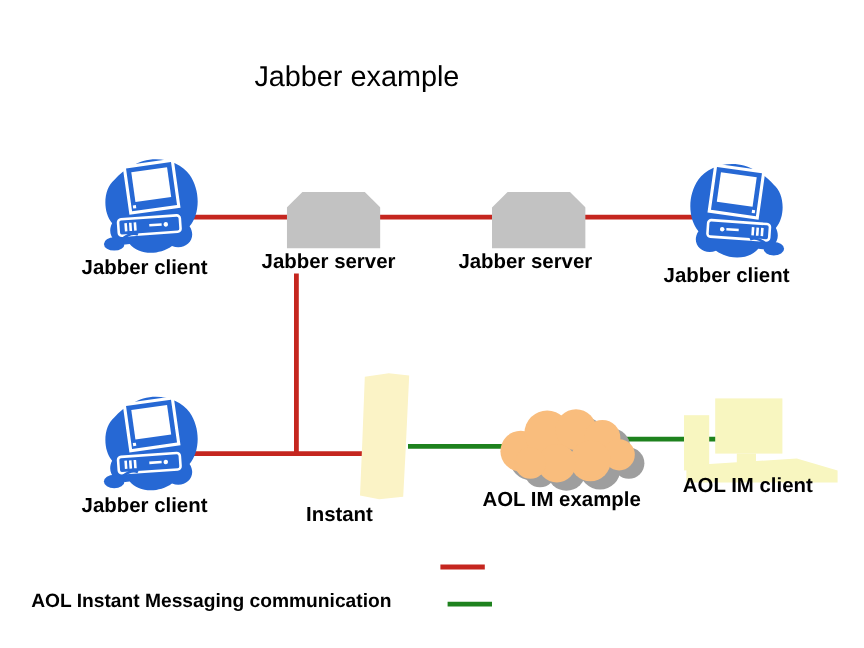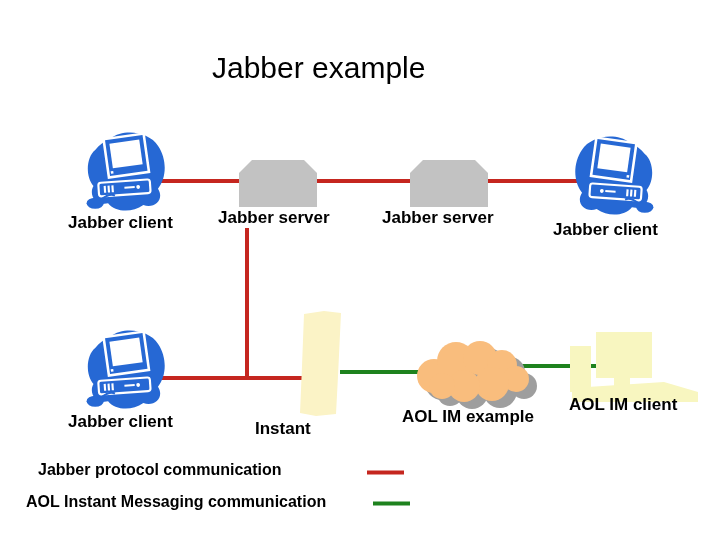--- a/index.html
+++ b/index.html
@@ -14,21 +14,21 @@
   }
   .layer {
     position: absolute;
     left: 0; top: 0;
     width: 720px; height: 540px;
   }
   .abs { position: absolute; }
   .title {
     position: absolute;
     left: 212px; top: 51px;
-    font-size: 30px;
+    font-size: 24px;
     font-weight: 400;
     white-space: nowrap;
   }
   .node-label {
     position: absolute;
     font-size: 17px;
     font-weight: 700;
     text-align: left;
     white-space: nowrap;
   }
@@ -135,21 +135,20 @@
 
   <div class="node-label" style="left:68px;top:213px;width:124px">Jabber client</div>
   <div class="node-label" style="left:218px;top:208px;width:120px">Jabber server</div>
   <div class="node-label" style="left:382px;top:208px;width:120px">Jabber server</div>
   <div class="node-label" style="left:553px;top:220px;width:124px">Jabber client</div>
   <div class="node-label" style="left:68px;top:412px;width:124px">Jabber client</div>
   <div class="node-label" style="left:255px;top:419px;width:120px">Instant</div>
   <div class="node-label" style="left:402px;top:407px;width:142px">AOL IM example</div>
   <div class="node-label" style="left:569px;top:395px;width:124px">AOL IM client</div>
 
-  <div class="legend-label" style="left:38px;top:461px">Jabber protocol communication</div>
   <svg class="abs" style="left:365px;top:468px" width="42" height="9" viewBox="0 0 42 9">
     <line x1="2" y1="4.5" x2="39" y2="4.5" stroke-width="4" stroke="#c5261f"></line>
   </svg>
 
   <div class="legend-label" style="left:26px;top:493px">AOL Instant Messaging communication</div>
   <svg class="abs" style="left:371px;top:499px" width="42" height="9" viewBox="0 0 42 9">
     <line x1="2" y1="4.5" x2="39" y2="4.5" stroke-width="4" stroke="#1e821e"></line>
   </svg>
 
 </div>

